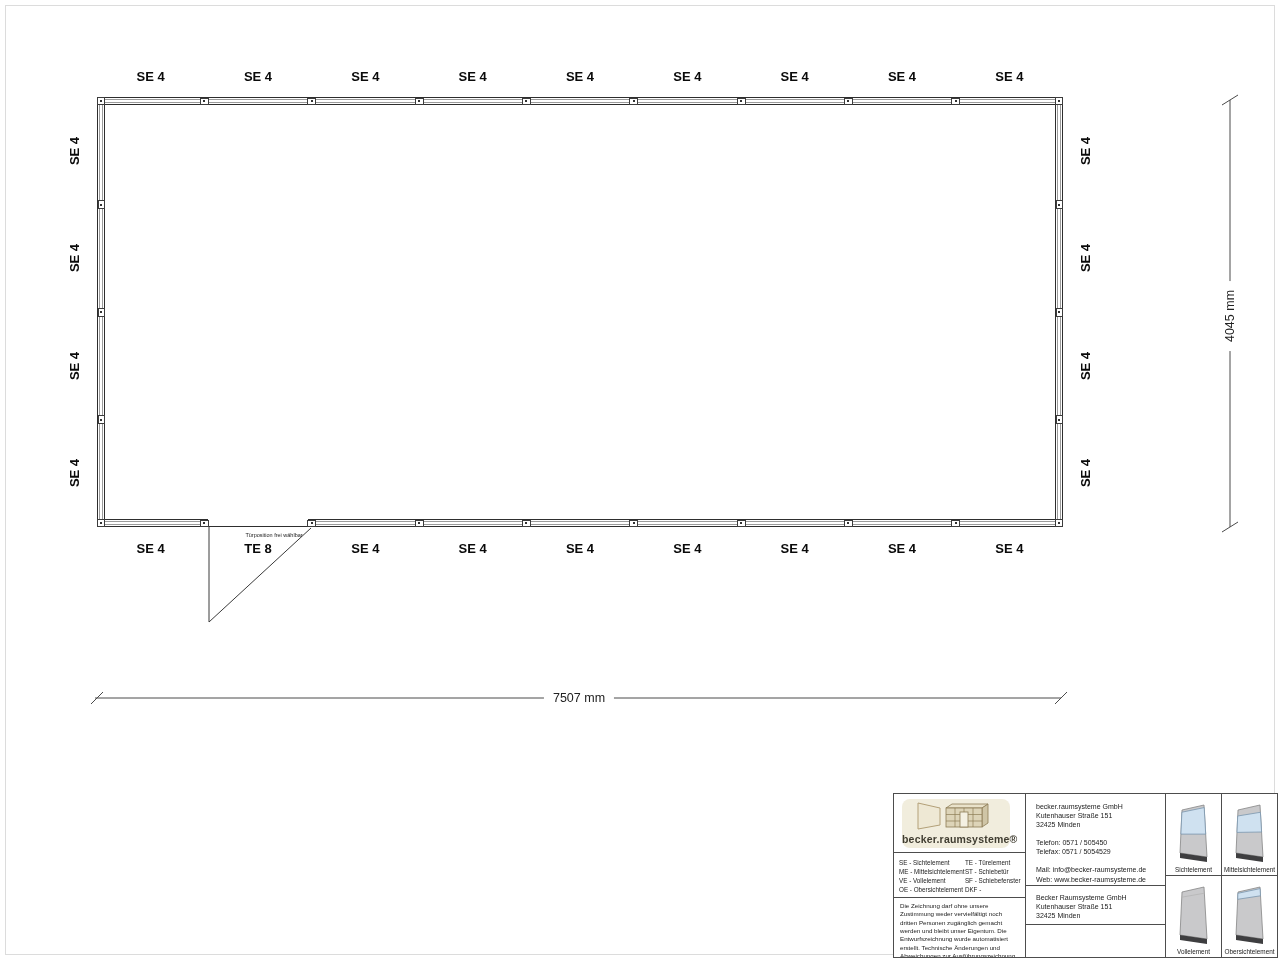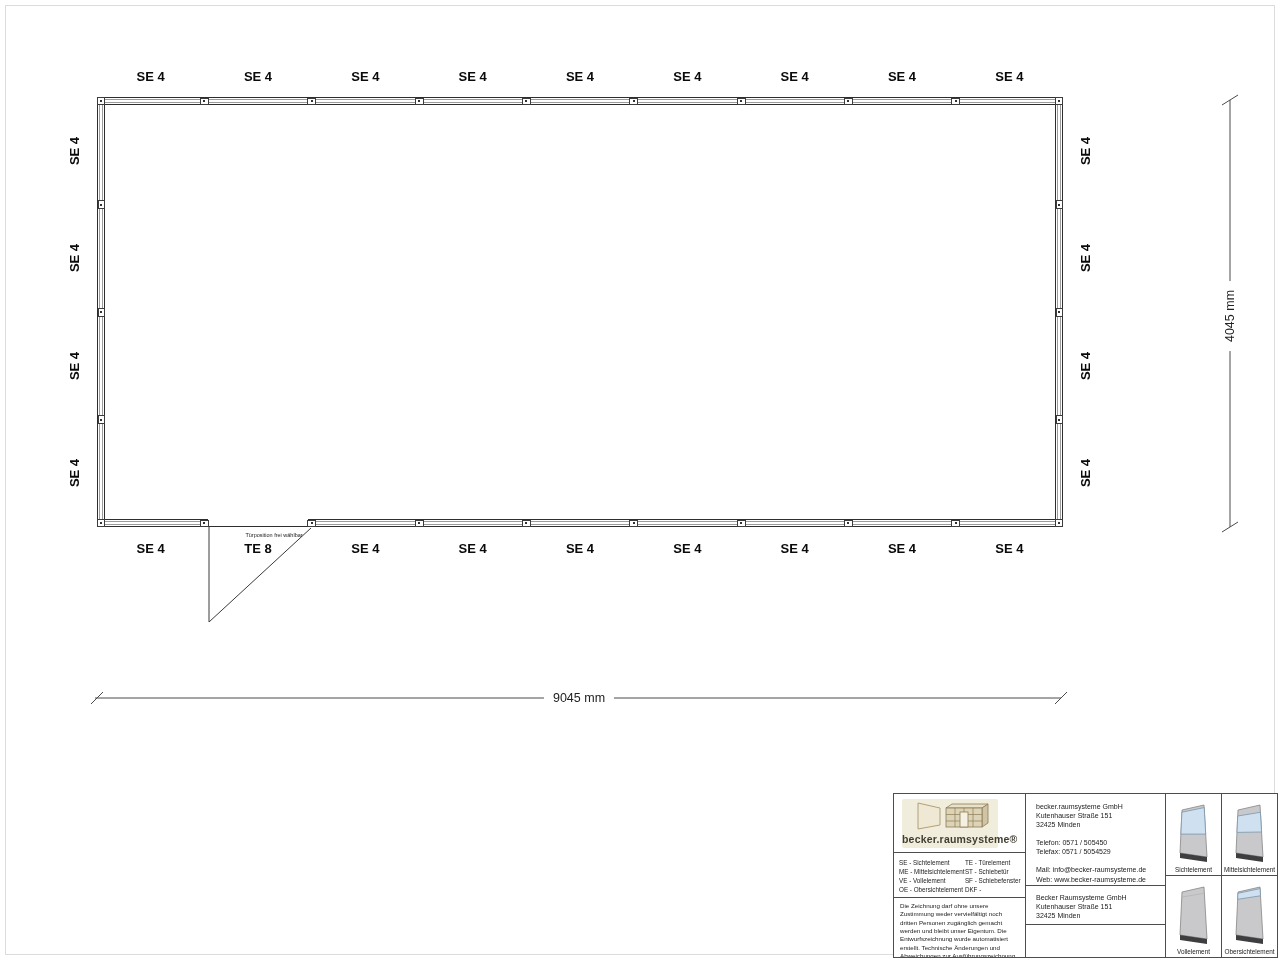--- a/index.html
+++ b/index.html
@@ -34,22 +34,22 @@
             padding:0 9px;white-space:nowrap;}
   #dim-width{left:579px;top:698px;transform:translate(-50%,-50%);}
   #dim-height{left:1230px;top:316px;transform:translate(-50%,-50%) rotate(-90deg);}
 
   
   #titleblock{position:absolute;left:893px;top:793px;width:383px;height:163px;
               border:1px solid #4d4d4d;background:#fff;}
   .tb-cell{position:absolute;box-sizing:border-box;border-color:#4d4d4d;overflow:hidden;}
   .br{border-right:1px solid #4d4d4d;} .bb{border-bottom:1px solid #4d4d4d;}
 
-  #logo-box{position:absolute;left:8px;top:5px;width:96px;height:49px;
-            background:#f1eddd;border-radius:2px;}
+  #logo-box{position:absolute;left:8px;top:5px;width:108px;height:49px;
+            background:#f1eddd;border-radius:8px;}
   #logo-text{position:absolute;left:0;right:0;bottom:3px;text-align:center;
              font-weight:bold;font-size:10.5px;letter-spacing:.2px;color:#403d31;}
 
   .legend-wrap{display:flex;padding:5px 4px 0 5px;font-size:6.3px;line-height:1.45;color:#222;}
   .legend-col1{width:54%;} .legend-col2{width:46%;}
 
   .copyright-text{padding:4px 6px;font-size:6.2px;line-height:1.35;color:#222;}
 
   .tb-lines{padding:8px 4px 0 10px;font-size:7px;line-height:1.3;color:#222;}
   .tb-line{min-height:9px;white-space:nowrap;}
@@ -143,21 +143,21 @@
       <line x1="95" y1="698" x2="1061" y2="698"></line>
       <line x1="91" y1="704" x2="103" y2="692"></line>
       <line x1="1055" y1="704" x2="1067" y2="692"></line>
       <line x1="1230" y1="100" x2="1230" y2="527"></line>
       <line x1="1222" y1="105" x2="1238" y2="95"></line>
       <line x1="1222" y1="532" x2="1238" y2="522"></line>
     </g>
   </svg>
 
   <div id="door-note">Türposition frei wählbar</div>
-  <div id="dim-width" class="dim-text">9045 mm</div>
+  <div id="dim-width" class="dim-text">7507 mm</div>
   <div id="dim-height" class="dim-text">4045 mm</div>
 
   <div id="titleblock">
 
     <div class="tb-cell br bb" style="left:0;top:0;width:132px;height:59px;">
       <div id="logo-box">
         <svg class="el-svg" width="116" height="32" viewBox="0 0 116 32">
           <polygon points="16,4 38,9 38,26 16,30" fill="#eee8d4" stroke="#b3a078" stroke-width="1"></polygon>
           <polygon points="50,5 86,5 80,9 44,9" fill="#e9e2ca" stroke="#8d7c55" stroke-width="0.8"></polygon>
           <polygon points="80,9 86,5 86,24 80,28" fill="#cfc5a6" stroke="#8d7c55" stroke-width="0.8"></polygon>

